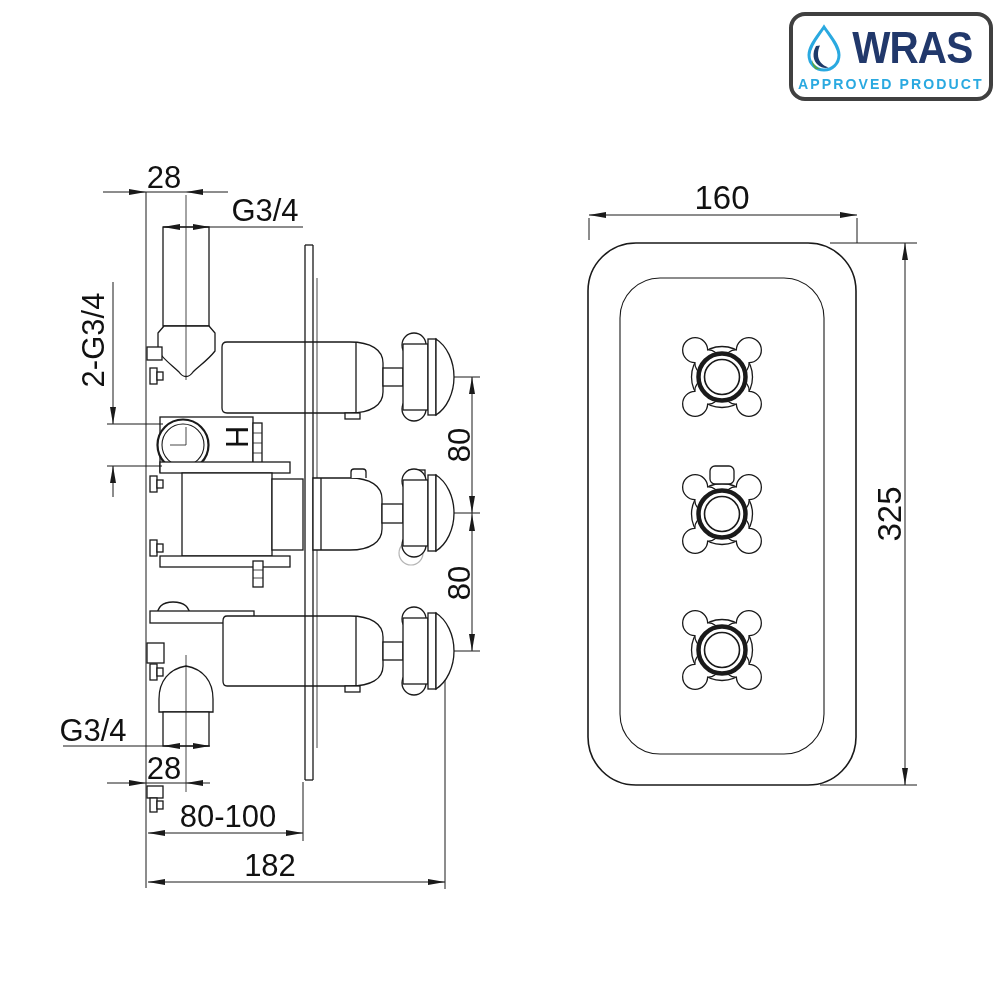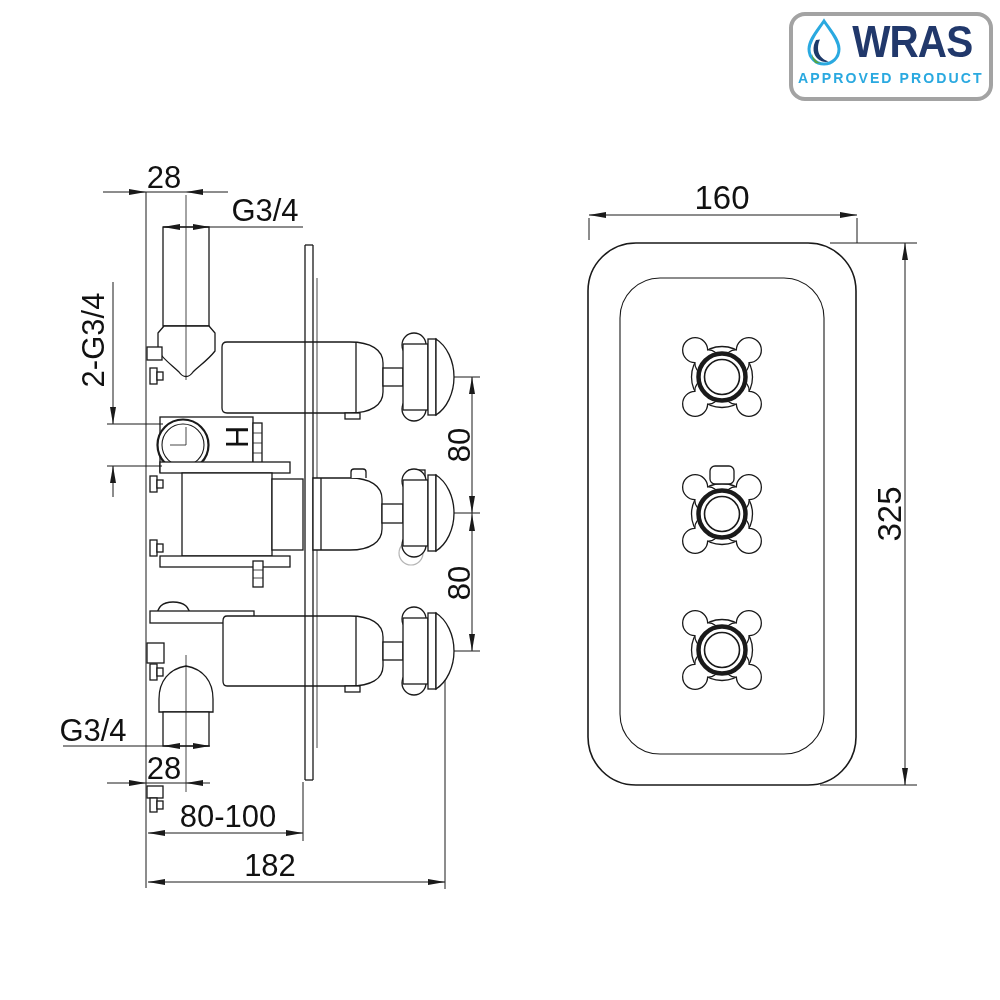--- a/index.html
+++ b/index.html
@@ -9,22 +9,22 @@
   .geo{stroke:#1a1a1a;stroke-width:1.3;fill:none;}
   .sol{stroke:#1a1a1a;stroke-width:1.3;fill:#ffffff;}
   .thin{stroke:#1a1a1a;stroke-width:0.8;fill:none;}
   .dim{stroke:#1a1a1a;stroke-width:1;fill:none;}
   .arr{fill:#1a1a1a;stroke:none;}
   .dt{font-size:31px;}
   .dtb{font-size:33px;}
   .ghost{stroke:#b5b5b5;stroke-width:1.2;fill:#fff;}
   
   #wras{position:absolute;left:789px;top:12px;width:196px;height:81px;
-        border:4px solid #a3a3a3;border-radius:16px;background:#fff;
-        display:flex;flex-direction:column;align-items:center;}
+        border:4px solid #404040;border-radius:16px;background:#fff;
+        display:flex;flex-direction:column;align-items:center;justify-content:center;}
   #wras .row{display:flex;align-items:center;justify-content:center;gap:3px;height:52px;}
   #wras .title{color:#21386b;font-weight:700;font-size:44px;letter-spacing:-1px;
                transform:scaleX(0.92);line-height:1;}
   #wras .sub{color:#2aa9e0;font-weight:700;font-size:15px;letter-spacing:2.2px;
              margin-top:1px;white-space:nowrap;transform:scaleX(0.94);}
 </style>
 </head>
 <body>
 
 <div id="stage">

